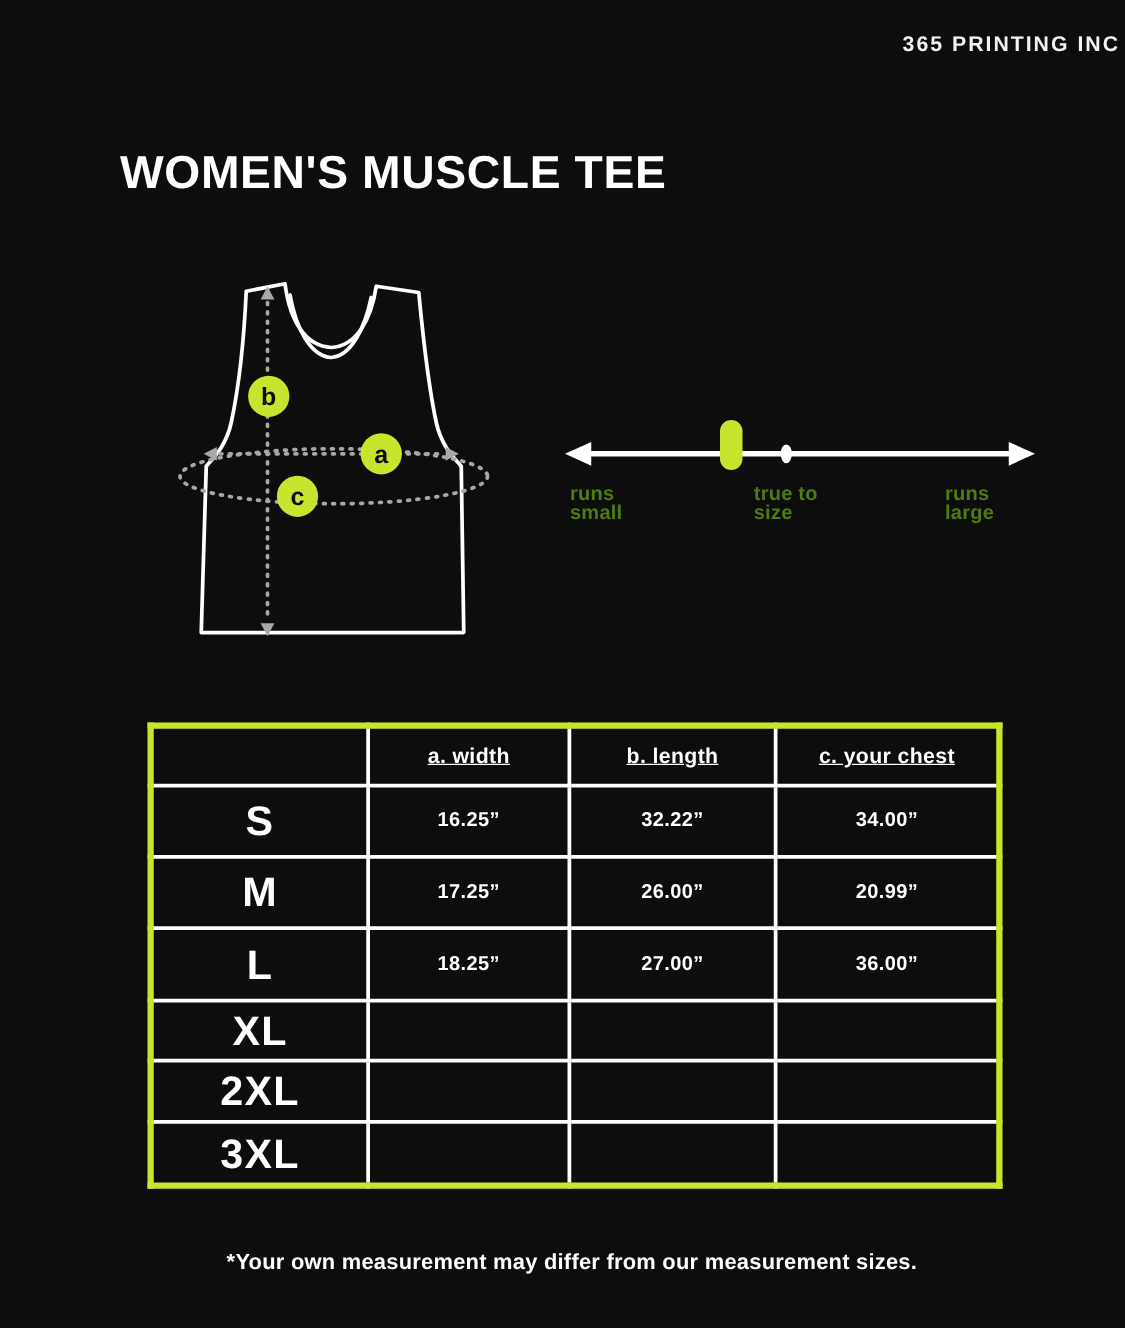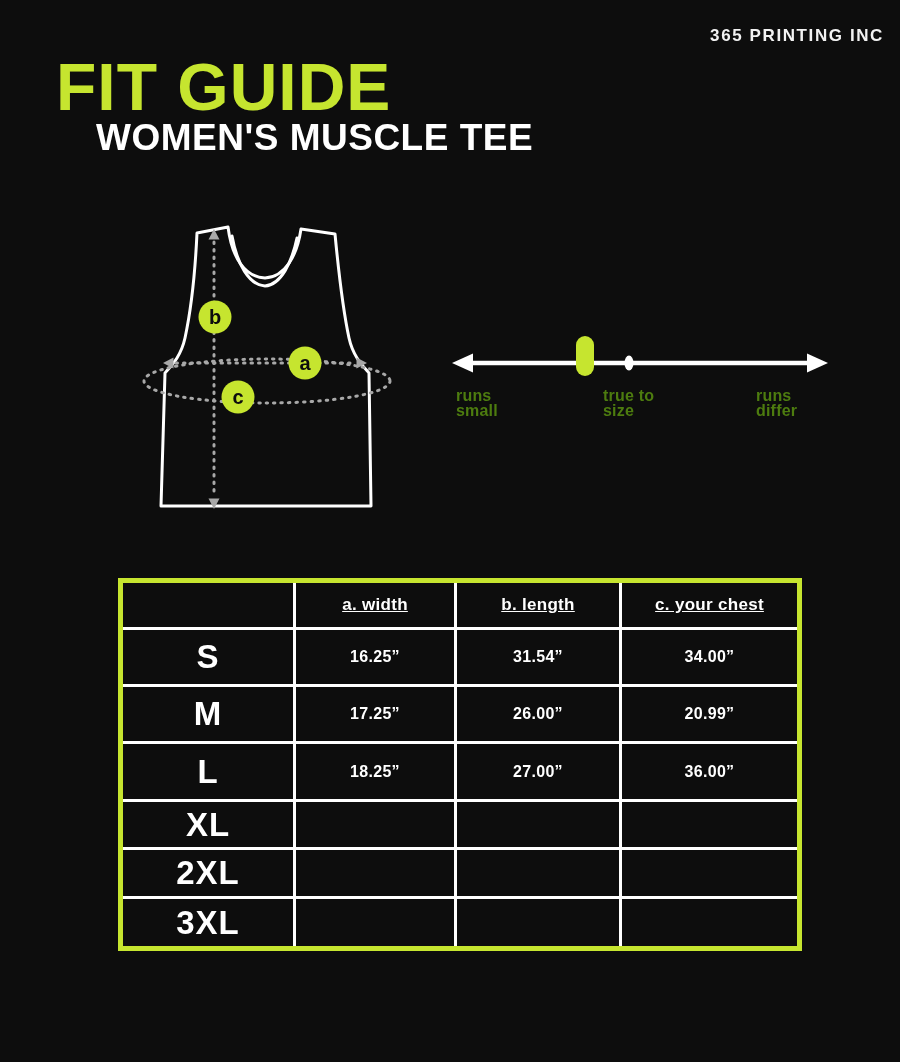--- a/index.html
+++ b/index.html
@@ -2,21 +2,21 @@
 <html><head>
 <meta charset="utf-8">
 <style>
   html,body{margin:0;padding:0;background:#0d0d0d;}
   .canvas{
     position:relative;width:900px;height:1062px;overflow:hidden;
     background:#0d0d0d;color:#fff;
     font-family:"Liberation Sans",sans-serif;
   }
   .brand{
-    position:absolute;top:26px;right:16px;
+    position:absolute;top:26px;right:4px;
     font-size:17px;font-weight:800;letter-spacing:1.6px;color:#f2f2f2;
   }
   .title{
     position:absolute;left:56px;top:54px;
     font-size:66px;line-height:66px;font-weight:800;letter-spacing:1px;
     color:#c6e52f;
   }
   .subtitle{
     position:absolute;left:96px;top:124px;
     font-size:37px;line-height:28px;font-weight:800;letter-spacing:.5px;color:#fff;
@@ -54,21 +54,20 @@
     font-family:"Liberation Sans",sans-serif;font-weight:800;font-size:20px;
   }
 </style>
 </head>
 <body>
 
 <div class="canvas">
 
   <div class="brand">365 PRINTING INC</div>
 
-  <div class="title">FIT GUIDE</div>
   <div class="subtitle">WOMEN'S MUSCLE TEE</div>
 
   <div class="shirt-wrap">
     <svg width="270" height="320" viewBox="0 0 270 320">
       <g fill="none" stroke="#ffffff" stroke-width="3" stroke-linejoin="round" stroke-linecap="round">
         <path d="M65,35 L96,29 C100,60 113,79 133,80 C153,79 165,58 169,31 L203,36
              C207,78 211,112 217,140 C221,158 230,167 237,175 L239,308 L29,308 L33,175
              C40,167 49,158 53,140 C59,112 63,78 65,35 Z"></path>
         <path d="M100,38 C105,66 117,87 133,88 C149,87 160,64 165,40"></path>
       </g>
@@ -99,41 +98,41 @@
       <line x1="16" y1="30" x2="364" y2="30" stroke="#ffffff" stroke-width="4.5"></line>
       <polygon points="2,30 23,20.5 23,39.5" fill="#ffffff"></polygon>
       <polygon points="378,30 357,20.5 357,39.5" fill="#ffffff"></polygon>
       <rect x="126" y="3" width="18" height="40" rx="9" fill="#c6e52f"></rect>
       <ellipse cx="179" cy="30" rx="4.5" ry="7.5" fill="#ffffff"></ellipse>
     </svg>
   </div>
   <div class="scale-labels">
     <div class="scale-lbl l">runs small</div>
     <div class="scale-lbl c">true to size</div>
-    <div class="scale-lbl r">runs differ</div>
+    <div class="scale-lbl r">runs large</div>
   </div>
 
   <table class="size-table">
     <colgroup>
       <col style="width:174px">
         <col style="width:161px">
         <col style="width:165px">
         <col style="width:179px">
     </colgroup>
     <tbody>
         <tr class="hrow">
       <td class="hcell"></td>
       <td class="hcell">a. width</td>
       <td class="hcell">b. length</td>
       <td class="hcell">c. your chest</td>
     </tr>
     <tr class="r-s">
       <td class="szcell">S</td>
       <td class="valcell">16.25”</td>
-      <td class="valcell">31.54”</td>
+      <td class="valcell">32.22”</td>
       <td class="valcell">34.00”</td>
     </tr>
     <tr class="r-m">
       <td class="szcell">M</td>
       <td class="valcell">17.25”</td>
       <td class="valcell">26.00”</td>
       <td class="valcell">20.99”</td>
     </tr>
     <tr class="r-l">
       <td class="szcell">L</td>
@@ -155,14 +154,15 @@
     </tr>
     <tr class="r-3xl">
       <td class="szcell">3XL</td>
       <td class="valcell"></td>
       <td class="valcell"></td>
       <td class="valcell"></td>
     </tr>
   </tbody>
     </table>
 
+  <div class="footnote">*Your own measurement may differ from our measurement sizes.</div>
 
 </div>
 
 </body></html>

